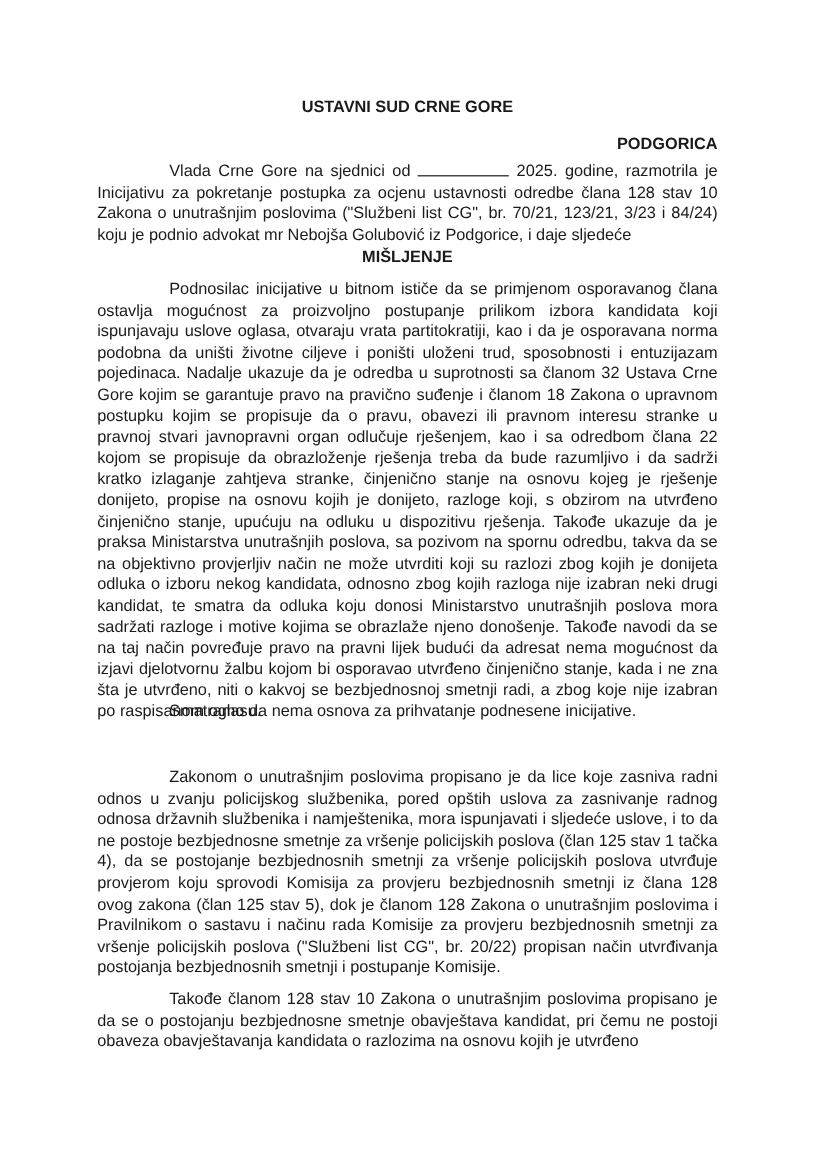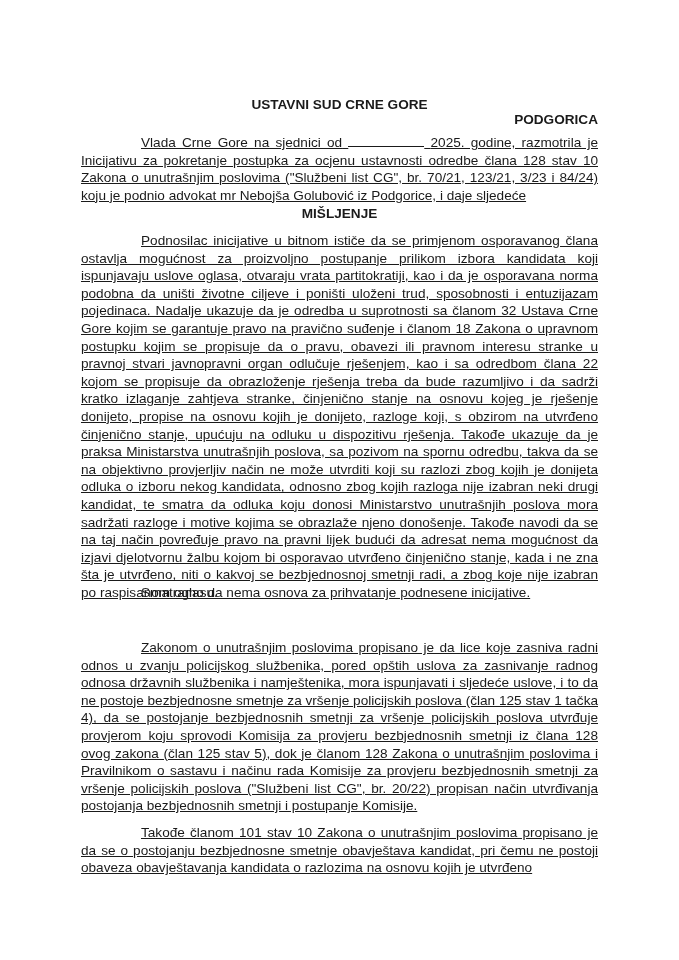--- a/index.html
+++ b/index.html
@@ -17,36 +17,36 @@
   .heading-center {
     position: absolute; left: 0; width: 517px; text-align: center;
     font-weight: bold; font-size: 13.6px;
   }
   .heading-right {
     position: absolute; right: 0; text-align: right;
     font-weight: bold; font-size: 13.6px;
   }
   .para {
     position: absolute; left: 0; width: 517px;
-    text-align: justify; margin: 0; text-decoration: underline;
+    text-align: justify; margin: 0;
   }
   .indent { text-indent: 60px; }
   .blank { display: inline-block; width: 76px; border-bottom: 1px solid #1a1a1a; height: 12px; vertical-align: baseline; }
 </style>
 </head>
 <body>
 
 <div class="page">
-  <div class="heading-center" style="top:80px;margin-top:16px;">USTAVNI SUD CRNE GORE</div>
+  <div class="heading-center" style="top:80px;">USTAVNI SUD CRNE GORE</div>
   <div class="heading-right" style="top:111px;">PODGORICA</div>
 
   <p class="para indent" style="top:134px;"><span>Vlada Crne Gore na sjednici od</span> <span class="blank"></span> <span>2025. godine, razmotrila je Inicijativu za pokretanje postupka za ocjenu ustavnosti odredbe člana 128 stav 10 Zakona o unutrašnjim poslovima ("Službeni list CG", br. 70/21, 123/21, 3/23 i 84/24) koju je podnio advokat mr Nebojša Golubović iz Podgorice, i daje sljedeće</span></p>
 
   <div class="heading-center" style="top:205px;">MIŠLJENJE</div>
 
   <p class="para indent" style="top:232px;">Podnosilac inicijative u bitnom ističe da se primjenom osporavanog člana ostavlja mogućnost za proizvoljno postupanje prilikom izbora kandidata koji ispunjavaju uslove oglasa, otvaraju vrata partitokratiji, kao i da je osporavana norma podobna da uništi životne ciljeve i poništi uloženi trud, sposobnosti i entuzijazam pojedinaca. Nadalje ukazuje da je odredba u suprotnosti sa članom 32 Ustava Crne Gore kojim se garantuje pravo na pravično suđenje i članom 18 Zakona o upravnom postupku kojim se propisuje da o pravu, obavezi ili pravnom interesu stranke u pravnoj stvari javnopravni organ odlučuje rješenjem, kao i sa odredbom člana 22 kojom se propisuje da obrazloženje rješenja treba da bude razumljivo i da sadrži kratko izlaganje zahtjeva stranke, činjenično stanje na osnovu kojeg je rješenje donijeto, propise na osnovu kojih je donijeto, razloge koji, s obzirom na utvrđeno činjenično stanje, upućuju na odluku u dispozitivu rješenja. Takođe ukazuje da je praksa Ministarstva unutrašnjih poslova, sa pozivom na spornu odredbu, takva da se na objektivno provjerljiv način ne može utvrditi koji su razlozi zbog kojih je donijeta odluka o izboru nekog kandidata, odnosno zbog kojih razloga nije izabran neki drugi kandidat, te smatra da odluka koju donosi Ministarstvo unutrašnjih poslova mora sadržati razloge i motive kojima se obrazlaže njeno donošenje. Takođe navodi da se na taj način povređuje pravo na pravni lijek budući da adresat nema mogućnost da izjavi djelotvornu žalbu kojom bi osporavao utvrđeno činjenično stanje, kada i ne zna šta je utvrđeno, niti o kakvoj se bezbjednosnoj smetnji radi, a zbog koje nije izabran po raspisanom oglasu.</p>
 
   <p class="para indent" style="top:584px;">Smatramo da nema osnova za prihvatanje podnesene inicijative.</p>
 
   <p class="para indent" style="top:639px;">Zakonom o unutrašnjim poslovima propisano je da lice koje zasniva radni odnos u zvanju policijskog službenika, pored opštih uslova za zasnivanje radnog odnosa državnih službenika i namještenika, mora ispunjavati i sljedeće uslove, i to da ne postoje bezbjednosne smetnje za vršenje policijskih poslova (član 125 stav 1 tačka 4), da se postojanje bezbjednosnih smetnji za vršenje policijskih poslova utvrđuje provjerom koju sprovodi Komisija za provjeru bezbjednosnih smetnji iz člana 128 ovog zakona (član 125 stav 5), dok je članom 128 Zakona o unutrašnjim poslovima i Pravilnikom o sastavu i načinu rada Komisije za provjeru bezbjednosnih smetnji za vršenje policijskih poslova ("Službeni list CG", br. 20/22) propisan način utvrđivanja postojanja bezbjednosnih smetnji i postupanje Komisije.</p>
 
-  <p class="para indent" style="top:824px;">Takođe članom 101 stav 10 Zakona o unutrašnjim poslovima propisano je da se o postojanju bezbjednosne smetnje obavještava kandidat, pri čemu ne postoji obaveza obavještavanja kandidata o razlozima na osnovu kojih je utvrđeno</p>
+  <p class="para indent" style="top:824px;">Takođe članom 128 stav 10 Zakona o unutrašnjim poslovima propisano je da se o postojanju bezbjednosne smetnje obavještava kandidat, pri čemu ne postoji obaveza obavještavanja kandidata o razlozima na osnovu kojih je utvrđeno</p>
 </div>
 
 </body></html>

